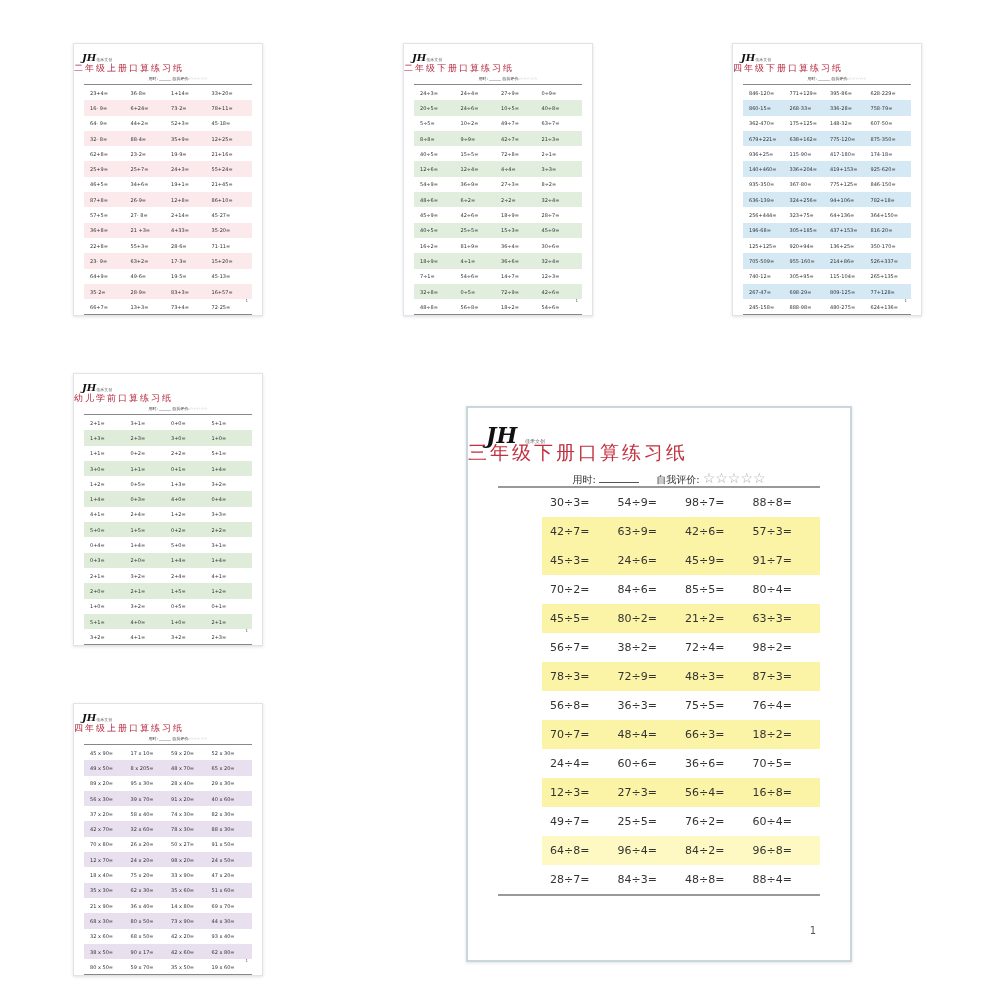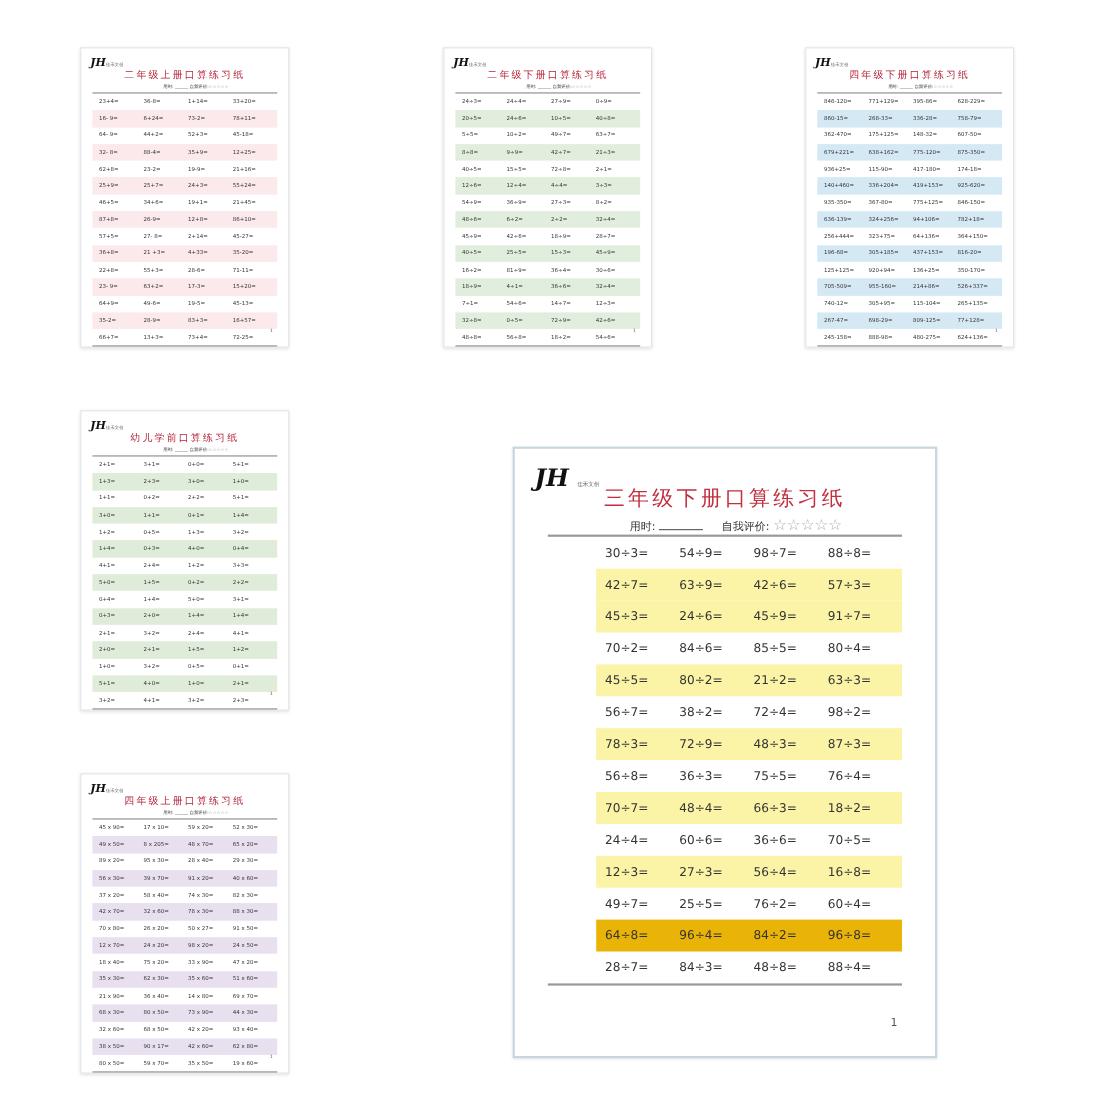--- a/index.html
+++ b/index.html
@@ -1,20 +1,20 @@
 <!DOCTYPE html>
 <html><head>
 <meta charset="utf-8">
 <style>
   html,body{margin:0;padding:0;background:#ffffff;}
   body{width:1000px;height:1000px;position:relative;overflow:hidden;font-family:"DejaVu Sans",sans-serif;}
   .sheet{position:absolute;background:#fff;border:1px solid #dfe4ea;box-shadow:0 1px 3px rgba(0,0,0,0.12);box-sizing:border-box;}
   .sheet .logo{position:absolute;font-family:"DejaVu Serif",serif;font-weight:bold;font-style:italic;color:#111;}
   .sheet .logo small{font-style:normal;font-weight:normal;color:#666;}
-  .sheet .title{position:absolute;left:0;right:0;text-align:center;font-family:"DejaVu Serif",serif;color:#b4243a;letter-spacing:2px;}
+  .sheet .title{position:absolute;left:0;right:0;text-align:left;font-family:"DejaVu Serif",serif;color:#b4243a;letter-spacing:2px;}
   .sheet .meta{position:absolute;left:0;right:0;text-align:center;color:#333;white-space:nowrap;margin-left:20px;}
   .sheet .meta .star{color:#aaa;}
   .sheet .grid{position:absolute;border-top:1px solid #888;border-bottom:1px solid #888;}
   .sheet .row{display:flex;align-items:center;}
   .sheet .cell{flex:1;color:#333;white-space:nowrap;}
   .sheet .pagenum{position:absolute;color:#555;}
 
   
   .small .logo{left:8px;top:8px;font-size:10px;}
   .small .logo small{font-size:4px;}
@@ -610,21 +610,21 @@
         <span class="cell">27÷3=</span>
         <span class="cell">56÷4=</span>
         <span class="cell">16÷8=</span>
       </div>
       <div class="row">
         <span class="cell">49÷7=</span>
         <span class="cell">25÷5=</span>
         <span class="cell">76÷2=</span>
         <span class="cell">60÷4=</span>
       </div>
-      <div class="row" style="background:#eab308">
+      <div class="row" style="background:#fef9c3">
         <span class="cell">64÷8=</span>
         <span class="cell">96÷4=</span>
         <span class="cell">84÷2=</span>
         <span class="cell">96÷8=</span>
       </div>
       <div class="row">
         <span class="cell">28÷7=</span>
         <span class="cell">84÷3=</span>
         <span class="cell">48÷8=</span>
         <span class="cell">88÷4=</span>

